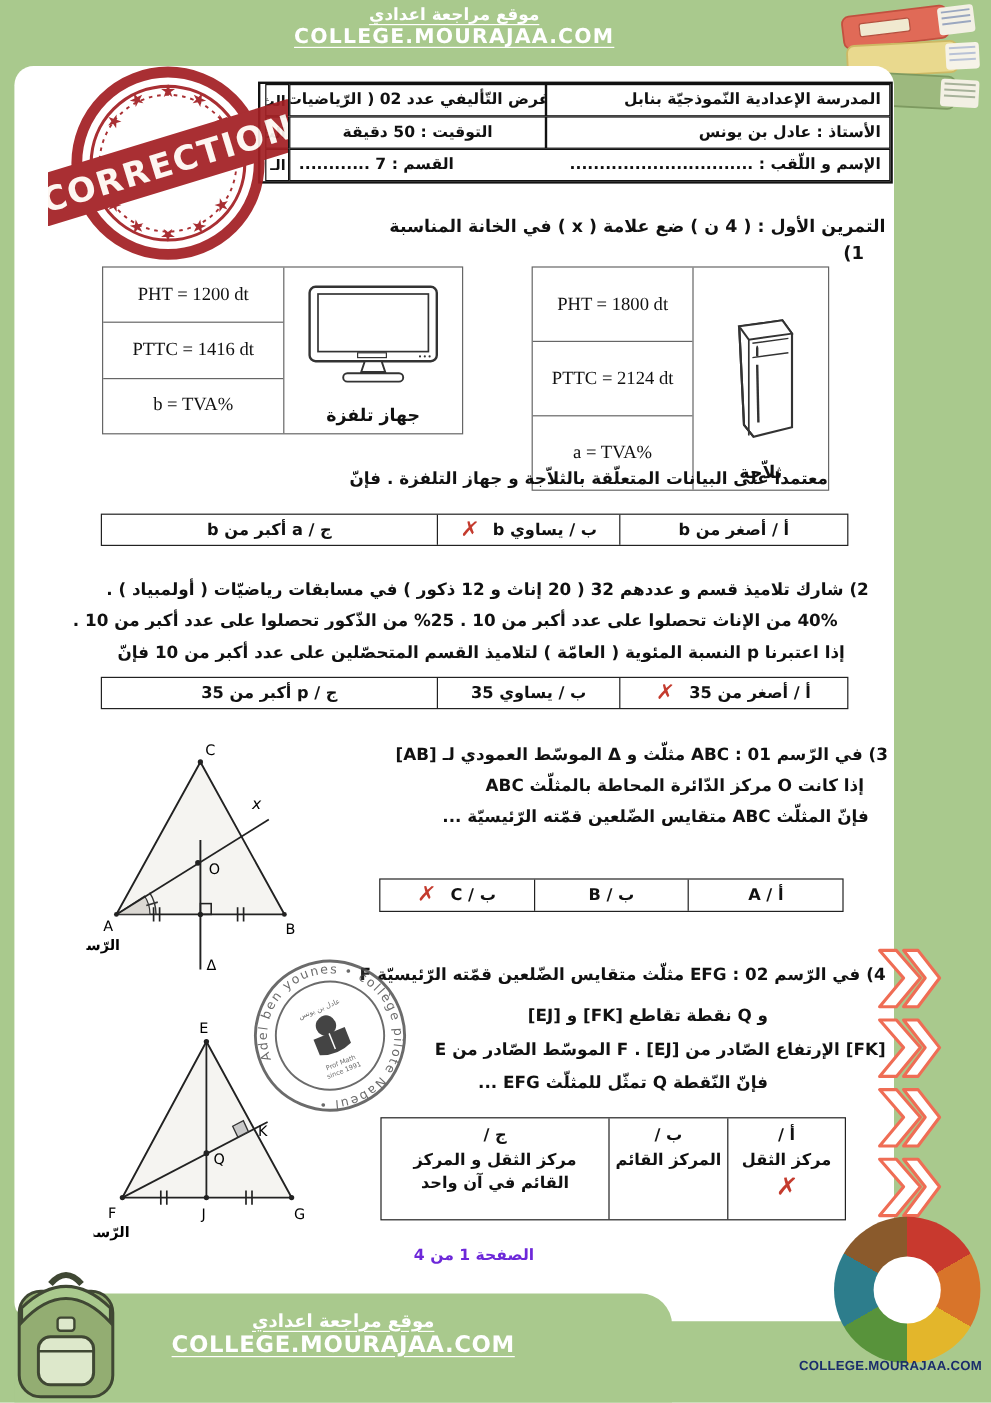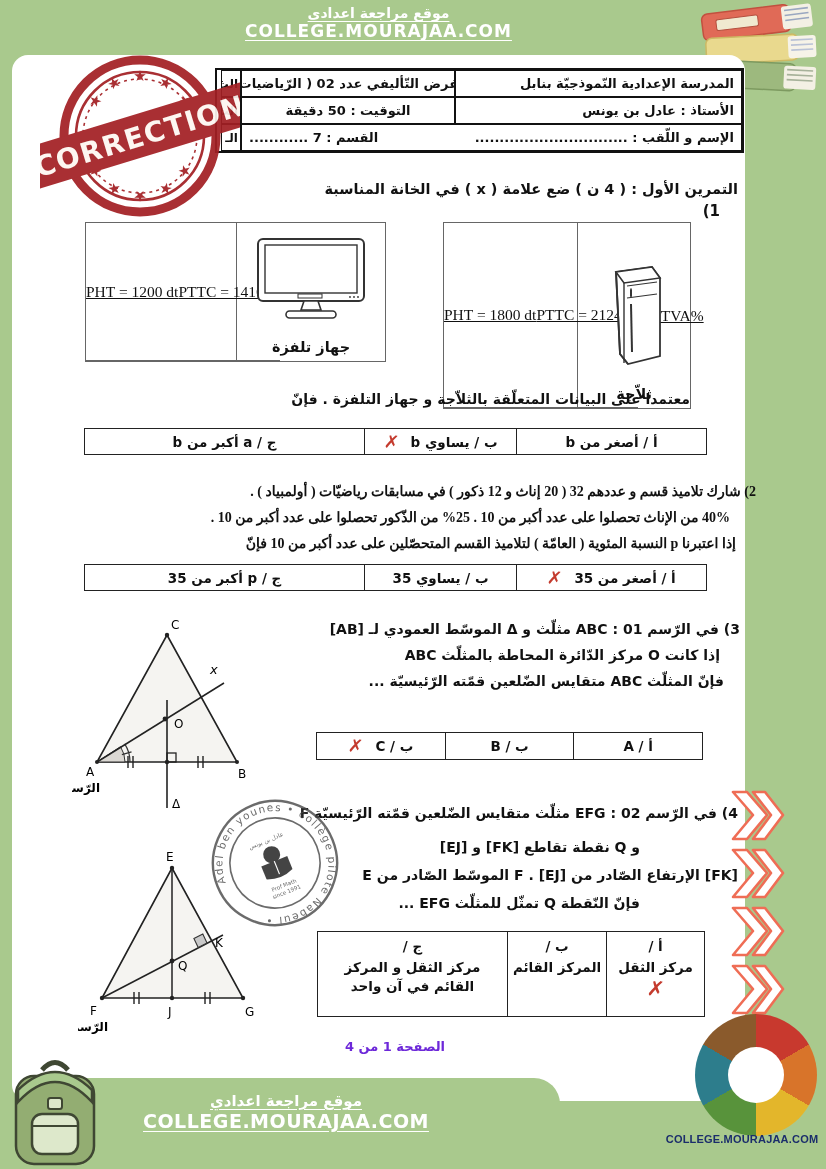--- a/index.html
+++ b/index.html
@@ -22,21 +22,21 @@
       padding:0 7px;box-sizing:border-box;white-space:nowrap;overflow:hidden;}
   .hc.center{justify-content:center;}
   .hc.merged{grid-column:1 / 3;justify-content:space-between;}
   .hc.frag{justify-content:flex-start;font-size:12px;padding:0 2px;}
   
   .qblock{position:absolute;direction:rtl;text-align:right;font-size:14px;font-weight:600;line-height:26px;}
   .qnum{font-weight:800;}
   .bold-line{font-weight:700;}
   
   .price-box{position:absolute;border:1.5px solid #666;background:#fff;display:flex;box-sizing:border-box;}
-  .price-table{display:flex;border-right:1.5px solid #666;text-decoration:underline;}
+  .price-table{display:flex;flex-direction:column;border-right:1.5px solid #666;}
   .price-row{flex:1;display:flex;align-items:center;justify-content:center;
              font-family:"Liberation Serif",serif;font-size:15.5px;border-bottom:1.5px solid #666;white-space:nowrap;}
   .price-row:last-child{border-bottom:none;}
   .device{flex:1;display:flex;flex-direction:column;align-items:center;justify-content:flex-end;gap:16px;padding:6px 2px 6px;}
   .device-caption{font-size:14.5px;font-weight:800;direction:rtl;}
   
   .ans-row{position:absolute;display:flex;direction:rtl;border:1.6px solid #222;background:#fff;box-sizing:border-box;}
   .ans-cell{display:flex;align-items:center;justify-content:center;gap:12px;font-size:13.5px;font-weight:600;
             border-left:1.6px solid #222;box-sizing:border-box;direction:rtl;}
   .ans-cell:last-child{border-left:none;}
@@ -193,21 +193,21 @@
     </div>
     <div class="ans-cell" style="width:152px;">
       <span>ب /  يساوي b</span>
       <span class="xmark">✗</span>
     </div>
     <div class="ans-cell" style="flex:1;">
       <span>ج /  a أكبر من b</span>
     </div>
   </div>
 
-  <div class="qblock" style="top:479px;right:70px;font-family:Liberation Serif, serif;">
+  <div class="qblock" style="top:479px;right:102px;">
     <div><span class="qnum">2)</span> <span>شارك تلاميذ قسم و عددهم 32 ( 20 إناث  و  12  ذكور ) في مسابقات رياضيّات ( أولمبياد ) .</span></div>
     <div style="padding-right:26px;">40% من الإناث تحصلوا على عدد أكبر من 10 .    25% من الذّكور تحصلوا على عدد أكبر من 10 .</div>
     <div style="padding-right:20px;">إذا اعتبرنا p النسبة المئوية ( العامّة ) لتلاميذ القسم المتحصّلين على عدد أكبر من 10 فإنّ</div>
   </div>
   <div class="ans-row" style="left:84px;top:564px;width:623px;height:27px;">
     <div class="ans-cell" style="width:190px;">
       <span>أ / أصغر من 35</span>
       <span class="xmark">✗</span>
     </div>
     <div class="ans-cell" style="width:152px;">

